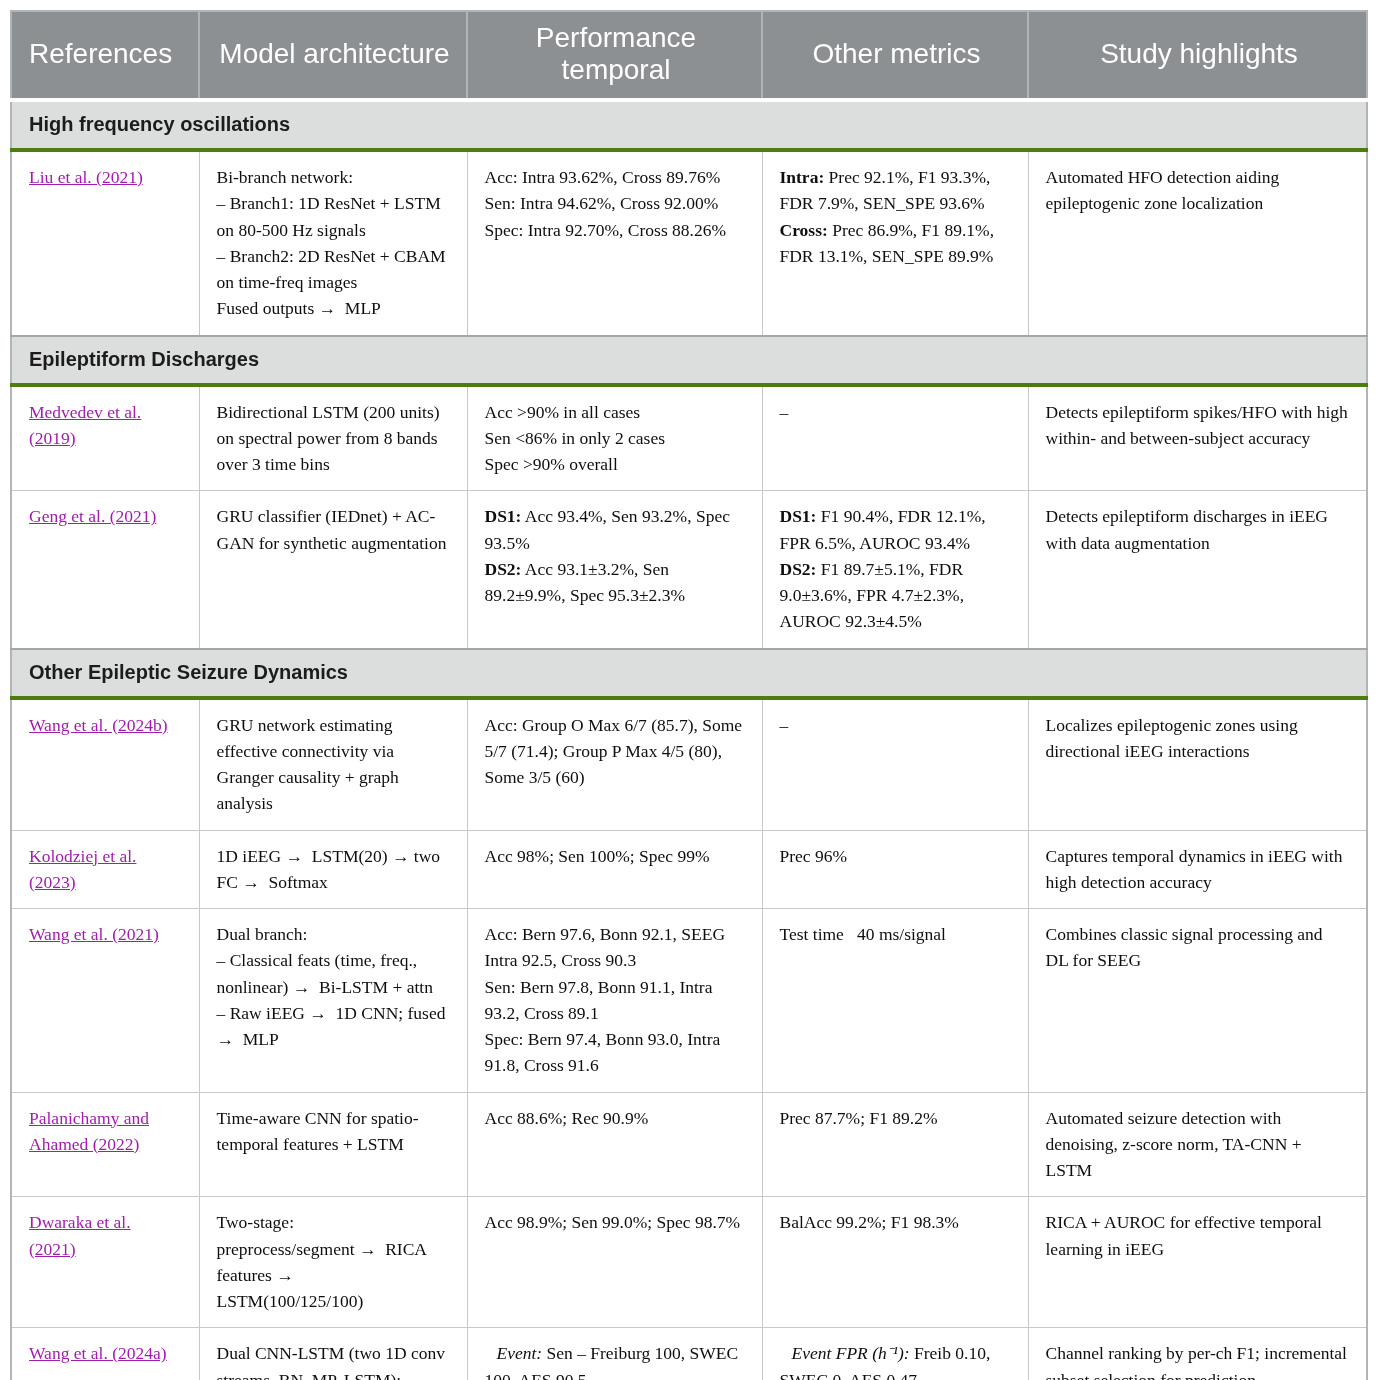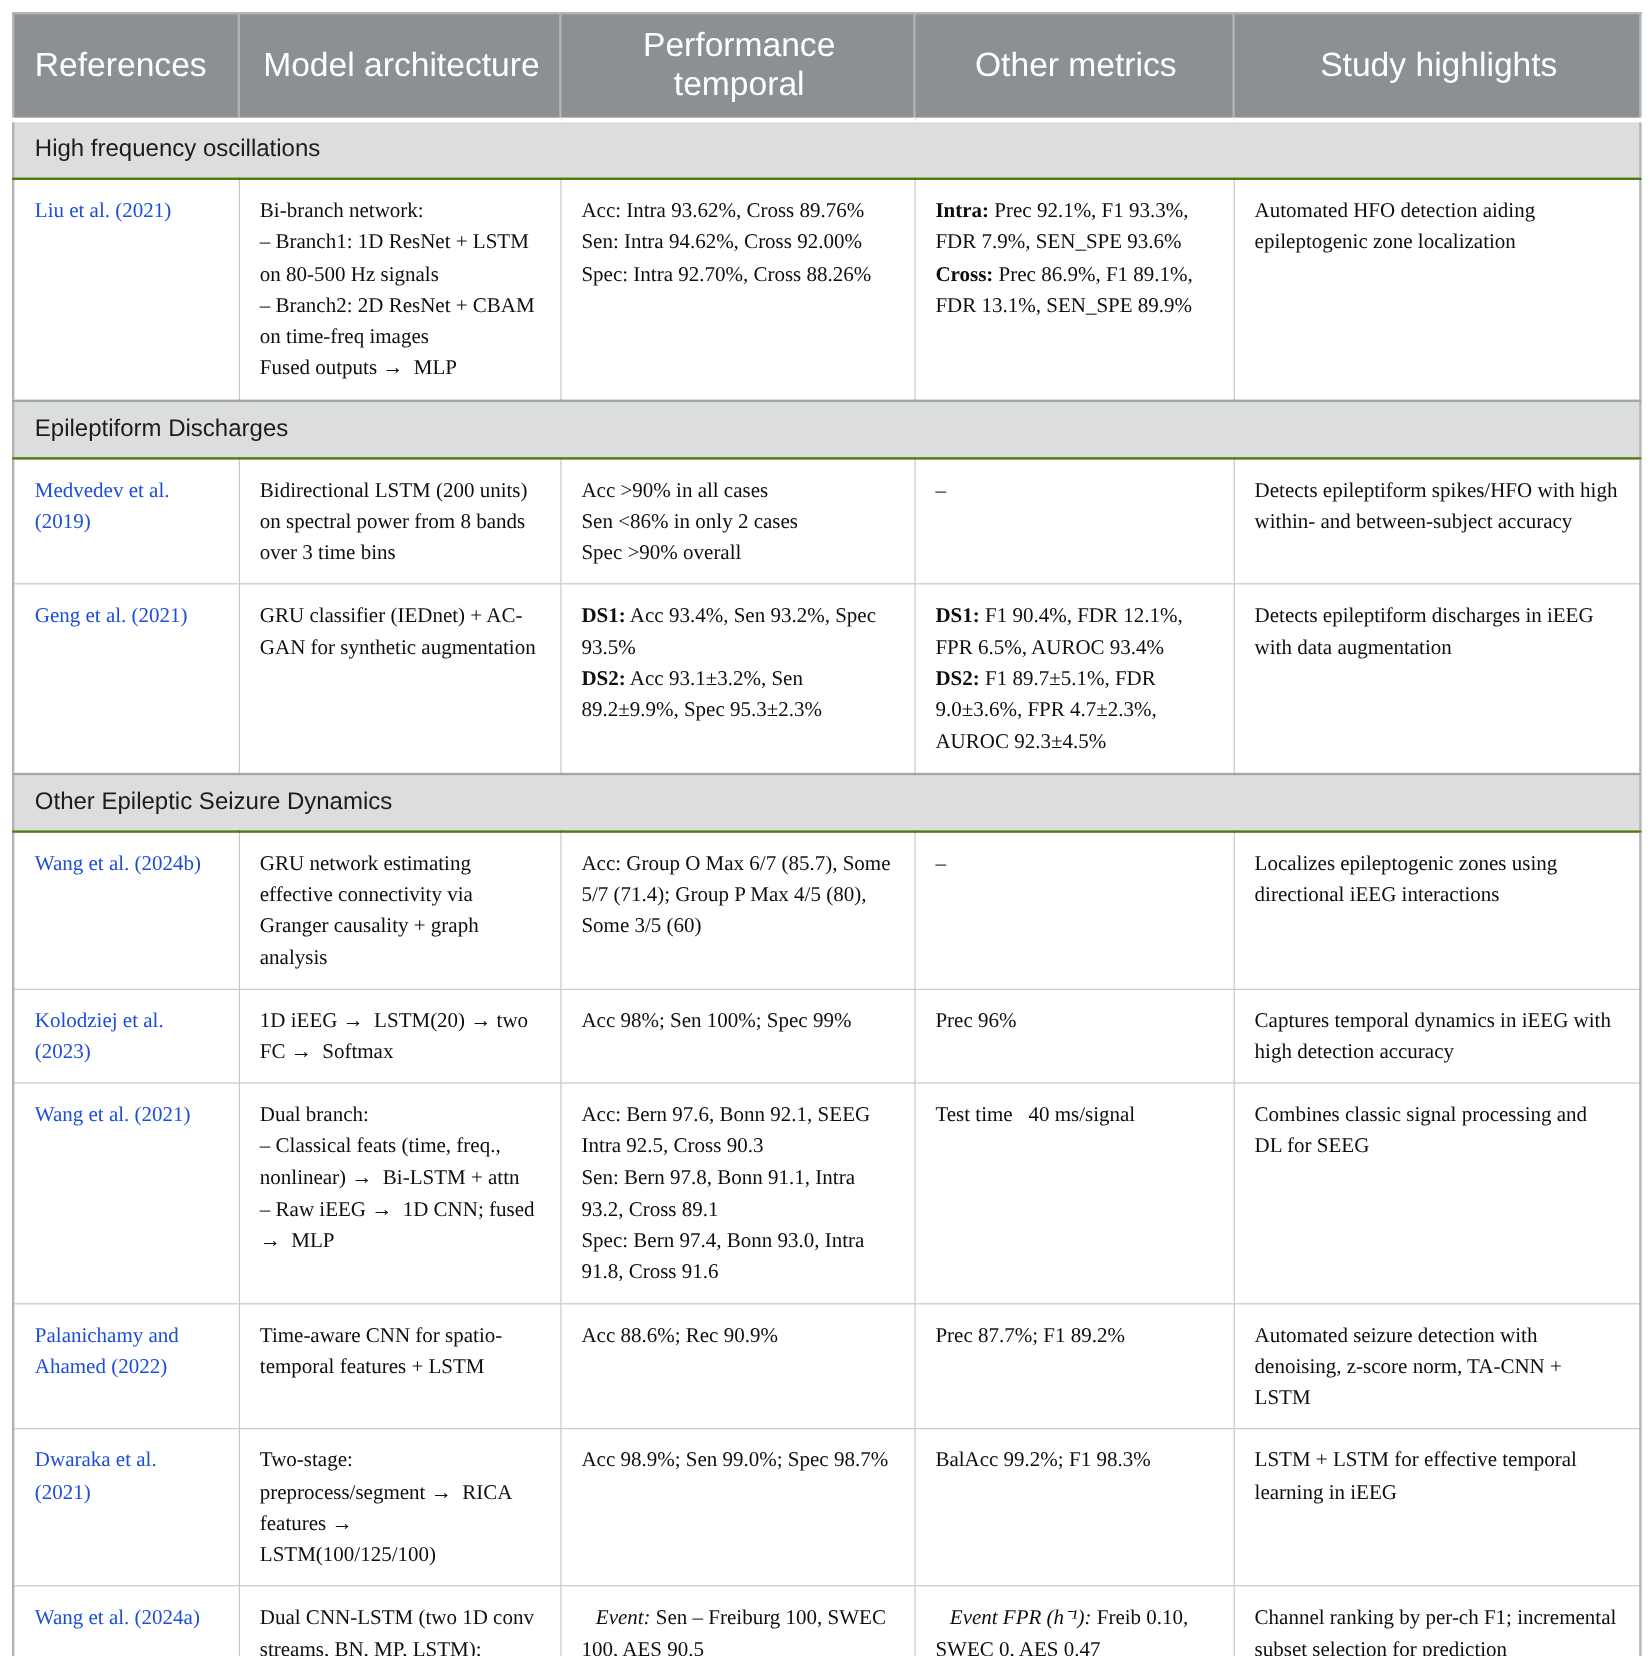--- a/index.html
+++ b/index.html
@@ -27,33 +27,34 @@
     border-bottom: 4px solid #ffffff;
   }
   thead th + th { border-left: 2px solid #b0b4b5; text-align: center; }
   tr.section td {
     background: #dcdddd;
     color: #1c1c1c;
     font-family: "Liberation Sans", sans-serif;
     font-size: 20px;
     padding: 7px 14px 9px 17px;
     border-top: 2px solid #a4a7a8;
-    border-bottom: 2px solid #4d7c0f;
+    border-bottom: 4px solid #4d7c0f;
+    font-weight: bold;
   }
   tbody td {
     vertical-align: top;
     font-size: 17.5px;
     line-height: 1.5;
     color: #0e0e0e;
     padding: 12px 18px 13px 17px;
     border: 1px solid #c6c8c9;
     background: #ffffff;
   }
   tbody td.c-ref { padding-left: 17px; }
-  .ref { color: #1d4ed8; display: inline; }
+  .ref { color: #a21caf; display: inline; text-decoration: underline; }
   .ln { display: block; }
   .b { font-weight: bold; }
   .i { font-style: italic; margin-left: 12px; }
 </style>
 </head>
 <body>
 
 <div class="page">
   <table class="summary">
     <colgroup>
@@ -207,21 +208,21 @@
             <div class="ln"><span>Two-stage:</span></div>
             <div class="ln"><span>preprocess/segment → RICA features → LSTM(100/125/100)</span></div>
           </td>
           <td>
             <div class="ln"><span>Acc 98.9%; Sen 99.0%; Spec 98.7%</span></div>
           </td>
           <td>
             <div class="ln"><span>BalAcc 99.2%; F1 98.3%</span></div>
           </td>
           <td>
-            <div class="ln"><span>LSTM + LSTM for effective temporal learning in iEEG</span></div>
+            <div class="ln"><span>RICA + AUROC for effective temporal learning in iEEG</span></div>
           </td>
         </tr>
         <tr>
           <td class="c-ref"><span class="ref">Wang et al. (2024a)</span></td>
           <td>
             <div class="ln"><span>Dual CNN-LSTM (two 1D conv streams, BN, MP, LSTM); concat + GAP + FC</span></div>
           </td>
           <td>
             <div class="ln"><span class="i">Event:</span><span> Sen – Freiburg 100, SWEC 100, AES 90.5</span></div>
             <div class="ln"><span class="i">Segment:</span><span> Acc – Freiburg 93.5, SWEC 99.6, AES 78.2; Sen – 88.1/99.1/69.2; Spec – 94.0/99.7/79.9</span></div>

